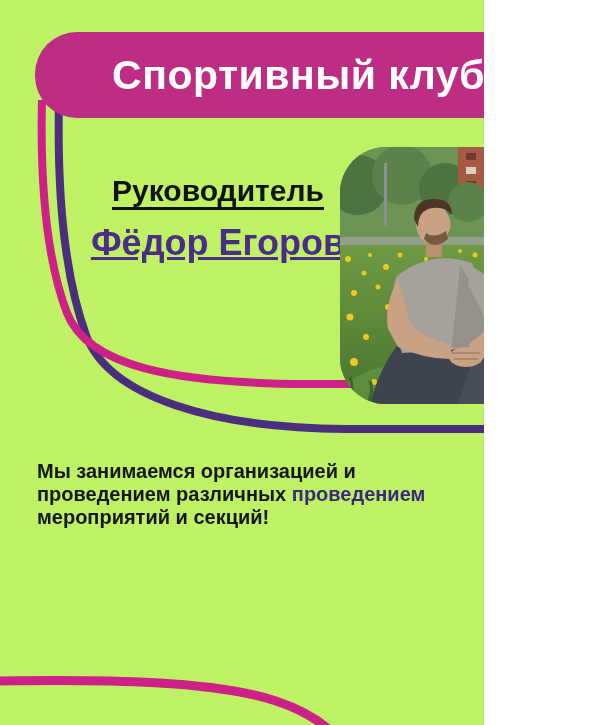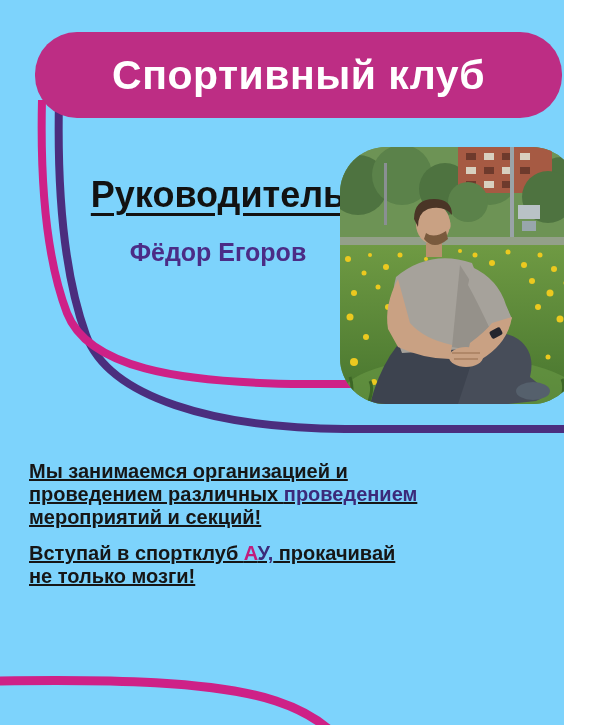--- a/index.html
+++ b/index.html
@@ -1,51 +1,51 @@
 <!DOCTYPE html>
 <html><head>
 <meta charset="utf-8">
 <style>
   html,body{margin:0;padding:0;background:#ffffff;}
   .canvas{
-    position:relative;width:564px;height:725px;background:#7dd3fc;
+    position:relative;width:484px;height:725px;background:#bef264;
     overflow:hidden;font-family:"Liberation Sans", sans-serif;
   }
   
   .curves{position:absolute;left:0;top:0;width:600px;height:725px;z-index:1;}
   
   .banner{
     position:absolute;left:35px;top:32px;width:527px;height:86px;
     background:#bd2d84;border-radius:42px;z-index:3;
     display:flex;align-items:center;justify-content:center;
   }
   .banner-title{
     color:#ffffff;font-size:41px;font-weight:bold;letter-spacing:.5px;white-space:nowrap;
   }
   
   .leader{position:absolute;left:68px;top:174px;width:300px;text-align:center;z-index:2;}
   .leader-role{
-    display:inline-block;font-size:36px;font-weight:bold;color:#121212;
+    display:inline-block;font-size:30px;font-weight:bold;color:#121212;
     text-decoration:underline;text-decoration-thickness:3px;text-underline-offset:6px;
     white-space:nowrap;
   }
   .leader-name{
-    margin-top:22px;font-size:25px;font-weight:bold;color:#4b2c86;white-space:nowrap;
+    margin-top:14px;font-size:36px;font-weight:bold;color:#4b2c86;white-space:nowrap;text-decoration:underline;
   }
   
   .photo{
     position:absolute;left:340px;top:147px;width:238px;height:257px;
     border-radius:46px;overflow:hidden;z-index:2;background:#6d9355;
   }
   .photo svg{display:block;width:100%;height:100%;}
   
   .body-text{position:absolute;left:25px;top:460px;width:430px;z-index:2;}
   .body-text p{
-    margin:0 0 13px 4px;font-size:20px;line-height:23px;font-weight:bold;
-    color:#161616;white-space:pre-line;text-decoration:underline;
+    margin:0 0 13px 12px;font-size:20px;line-height:23px;font-weight:bold;
+    color:#161616;white-space:pre-line;
   }
   .hl-purple{color:#3b2a7a;}
   .hl-magenta{color:#c11d7c;}
 </style>
 </head>
 <body>
 
 <div class="canvas">
 
   <svg class="curves" viewBox="0 0 600 725" fill="none">
@@ -165,17 +165,15 @@
       </g>
 
       <path d="M 10 257 Q 14 240 10 230 M 28 257 Q 34 242 30 234 M 220 257 Q 226 240 222 232" stroke="#3c6626" stroke-width="3" fill="none"></path>
     </svg>
   </div>
 
   <div class="body-text">
     <p><span>Мы занимаемся организацией и
 проведением различных </span><span class="hl-purple">проведением</span><span>
 мероприятий и секций!</span></p>
-    <p><span>Вступай в спортклуб </span><span class="hl-magenta">А</span><span class="hl-purple">У,</span><span> прокачивай
-не только мозги!</span></p>
   </div>
 
 </div>
 
 </body></html>

